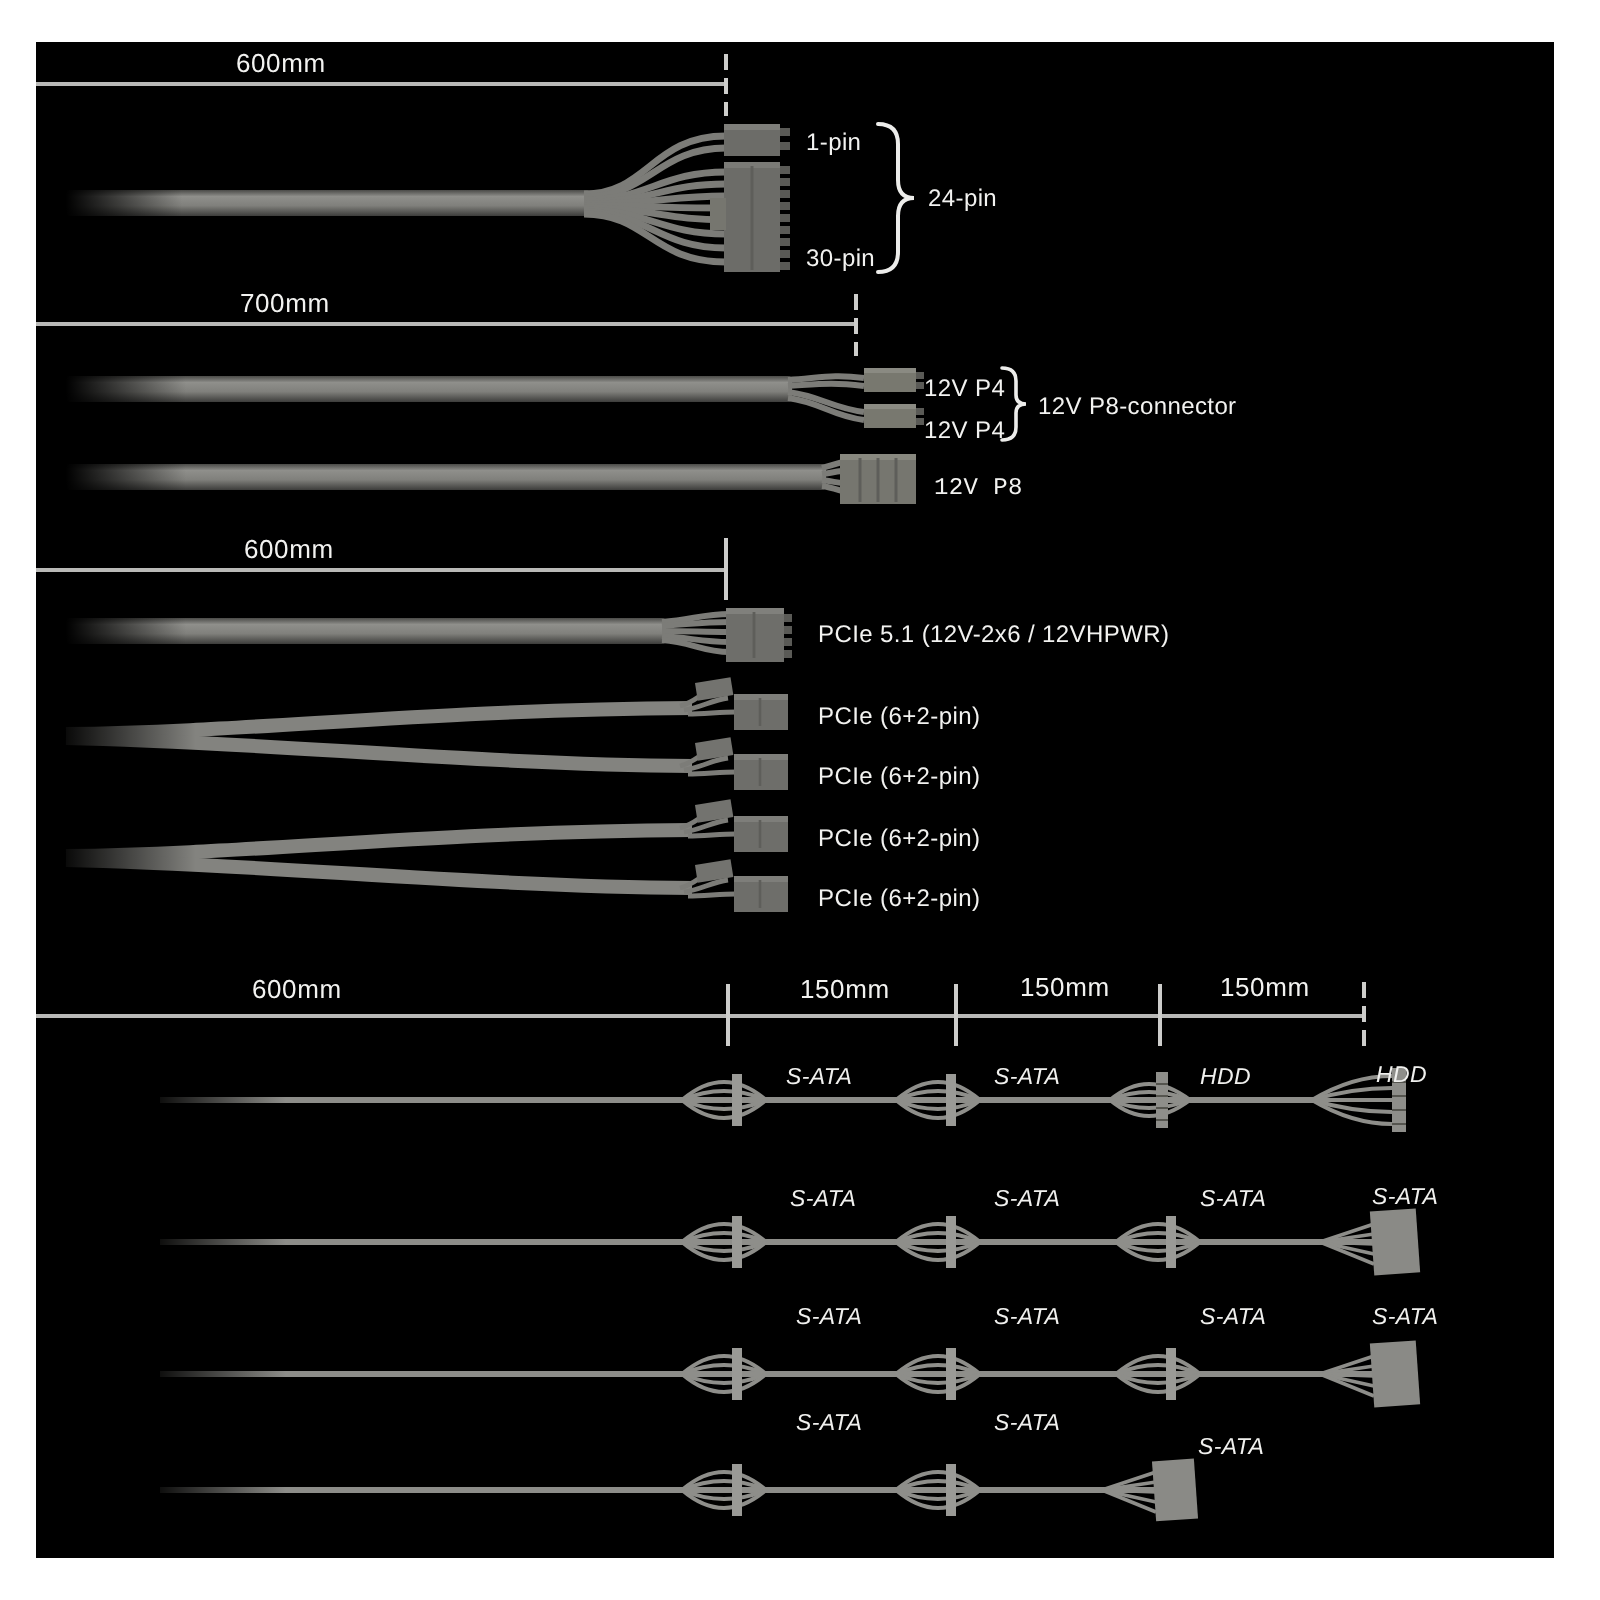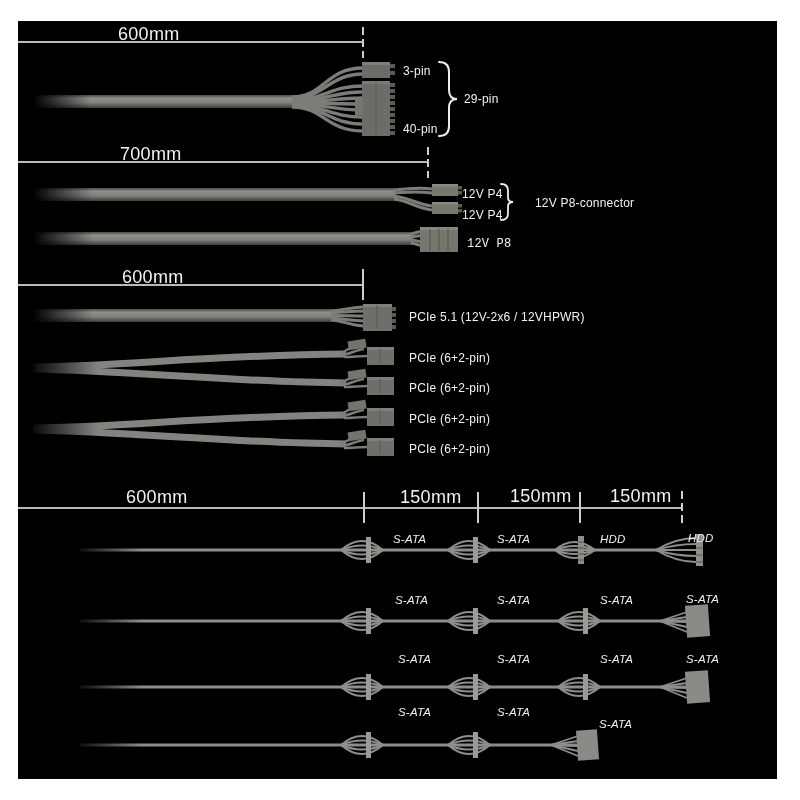--- a/index.html
+++ b/index.html
@@ -2,21 +2,21 @@
 <html><head>
 <meta charset="utf-8">
 <style>
   html,body{margin:0;padding:0;}
   body{
     width:800px;height:800px;position:relative;background:#ffffff;overflow:hidden;
     font-family:"Liberation Sans", sans-serif;
   }
   .canvas{position:absolute;left:18px;top:21px;width:759px;height:758px;background:#000;}
   .abs{position:absolute;}
-  .mlabel{position:absolute;color:#f2f2f0;font-size:18px;letter-spacing:.3px;white-space:nowrap;}
+  .mlabel{position:absolute;color:#f2f2f0;font-size:13px;letter-spacing:.3px;white-space:nowrap;}
   .clabel{position:absolute;color:#f2f2f0;font-size:12px;letter-spacing:.2px;white-space:nowrap;}
   .slabel{position:absolute;color:#f0f0ee;font-size:11.5px;letter-spacing:.2px;white-space:nowrap;font-style:italic;}
   .mline{position:absolute;height:2px;background:#b9b9b7;}
   .tick{position:absolute;width:2px;background:#cdcdcb;}
   .tick-dashed{position:absolute;width:2px;background:repeating-linear-gradient(180deg,#cdcdcb 0 8px,transparent 8px 12px);}
   svg{display:block;overflow:visible;}
 </style>
 </head>
 <body>
 
@@ -73,26 +73,26 @@
       <rect x="372" y="52" width="5" height="4"></rect>
         <rect x="372" y="58" width="5" height="4"></rect>
       <rect x="372" y="64" width="5" height="4"></rect>
         <rect x="372" y="70" width="5" height="4"></rect>
       <rect x="372" y="76" width="5" height="4"></rect>
     </g>
     <line x1="358" y1="28" x2="358" y2="80" stroke="#5e5e5a" stroke-width="1.5"></line>
   </g>
 </svg>
 
-<div class="clabel" style="left:403px;top:64px;">3-pin</div>
+<div class="clabel" style="left:403px;top:64px;">1-pin</div>
 <svg class="abs" style="left:436px;top:60px;" width="24" height="78" viewBox="0 0 24 78">
   <path d="M3,2 Q13,2 13,12 L13,30 Q13,39 21,39 Q13,39 13,48 L13,66 Q13,76 3,76" fill="none" stroke="#ededeb" stroke-width="2" stroke-linecap="round"></path>
 </svg>
-<div class="clabel" style="left:464px;top:92px;">29-pin</div>
-<div class="clabel" style="left:403px;top:122px;">40-pin</div>
+<div class="clabel" style="left:464px;top:92px;">24-pin</div>
+<div class="clabel" style="left:403px;top:122px;">30-pin</div>
 
 <div class="mlabel" style="left:120px;top:144px;">700mm</div>
 <div class="mline" style="left:18px;top:161px;width:410px;"></div>
 <div class="tick-dashed" style="left:427px;top:147px;height:31px;"></div>
 
 <svg class="abs" style="left:18px;top:178px;" width="590" height="80" viewBox="0 0 590 80">
   <defs>
     <linearGradient id="c-cg" x1="0" y1="0" x2="0" y2="1">
       <stop offset="0" stop-color="#4a4a47"></stop>
         <stop offset="0.25" stop-color="#8f8f8b"></stop>
@@ -141,21 +141,21 @@
     <line x1="430" y1="51" x2="430" y2="73" stroke="#5e5e5a" stroke-width="1.5"></line>
   </g>
   <rect x="15" y="52" width="60" height="17" fill="url(#c-fh)"></rect>
 </svg>
 
 <div class="clabel" style="left:462px;top:187px;">12V P4</div>
 <div class="clabel" style="left:462px;top:208px;">12V P4</div>
 <svg class="abs" style="left:499px;top:182px;" width="18" height="40" viewBox="0 0 18 40">
   <path d="M2,2 Q9,2 9,8.5 L9,15.5 Q9,20 14,20 Q9,20 9,24.5 L9,31.5 Q9,38 2,38" fill="none" stroke="#ededeb" stroke-width="1.8" stroke-linecap="round"></path>
 </svg>
-<div class="clabel" style="left:535px;top:196px;">12V P8-connector</div>
+<div class="clabel" style="left:519px;top:196px;">12V P8-connector</div>
 <div class="clabel" style="left:467px;top:237px;font-family:Liberation Mono, monospace;">12V P8</div>
 
 <div class="mlabel" style="left:122px;top:267px;">600mm</div>
 <div class="mline" style="left:18px;top:284px;width:345px;"></div>
 <div class="tick" style="left:362px;top:269px;height:31px;"></div>
 
 <svg class="abs" style="left:18px;top:297px;" width="395" height="165" viewBox="0 0 395 165">
   <defs>
     <linearGradient id="p-cg" x1="0" y1="0" x2="0" y2="1">
       <stop offset="0" stop-color="#4a4a47"></stop>

